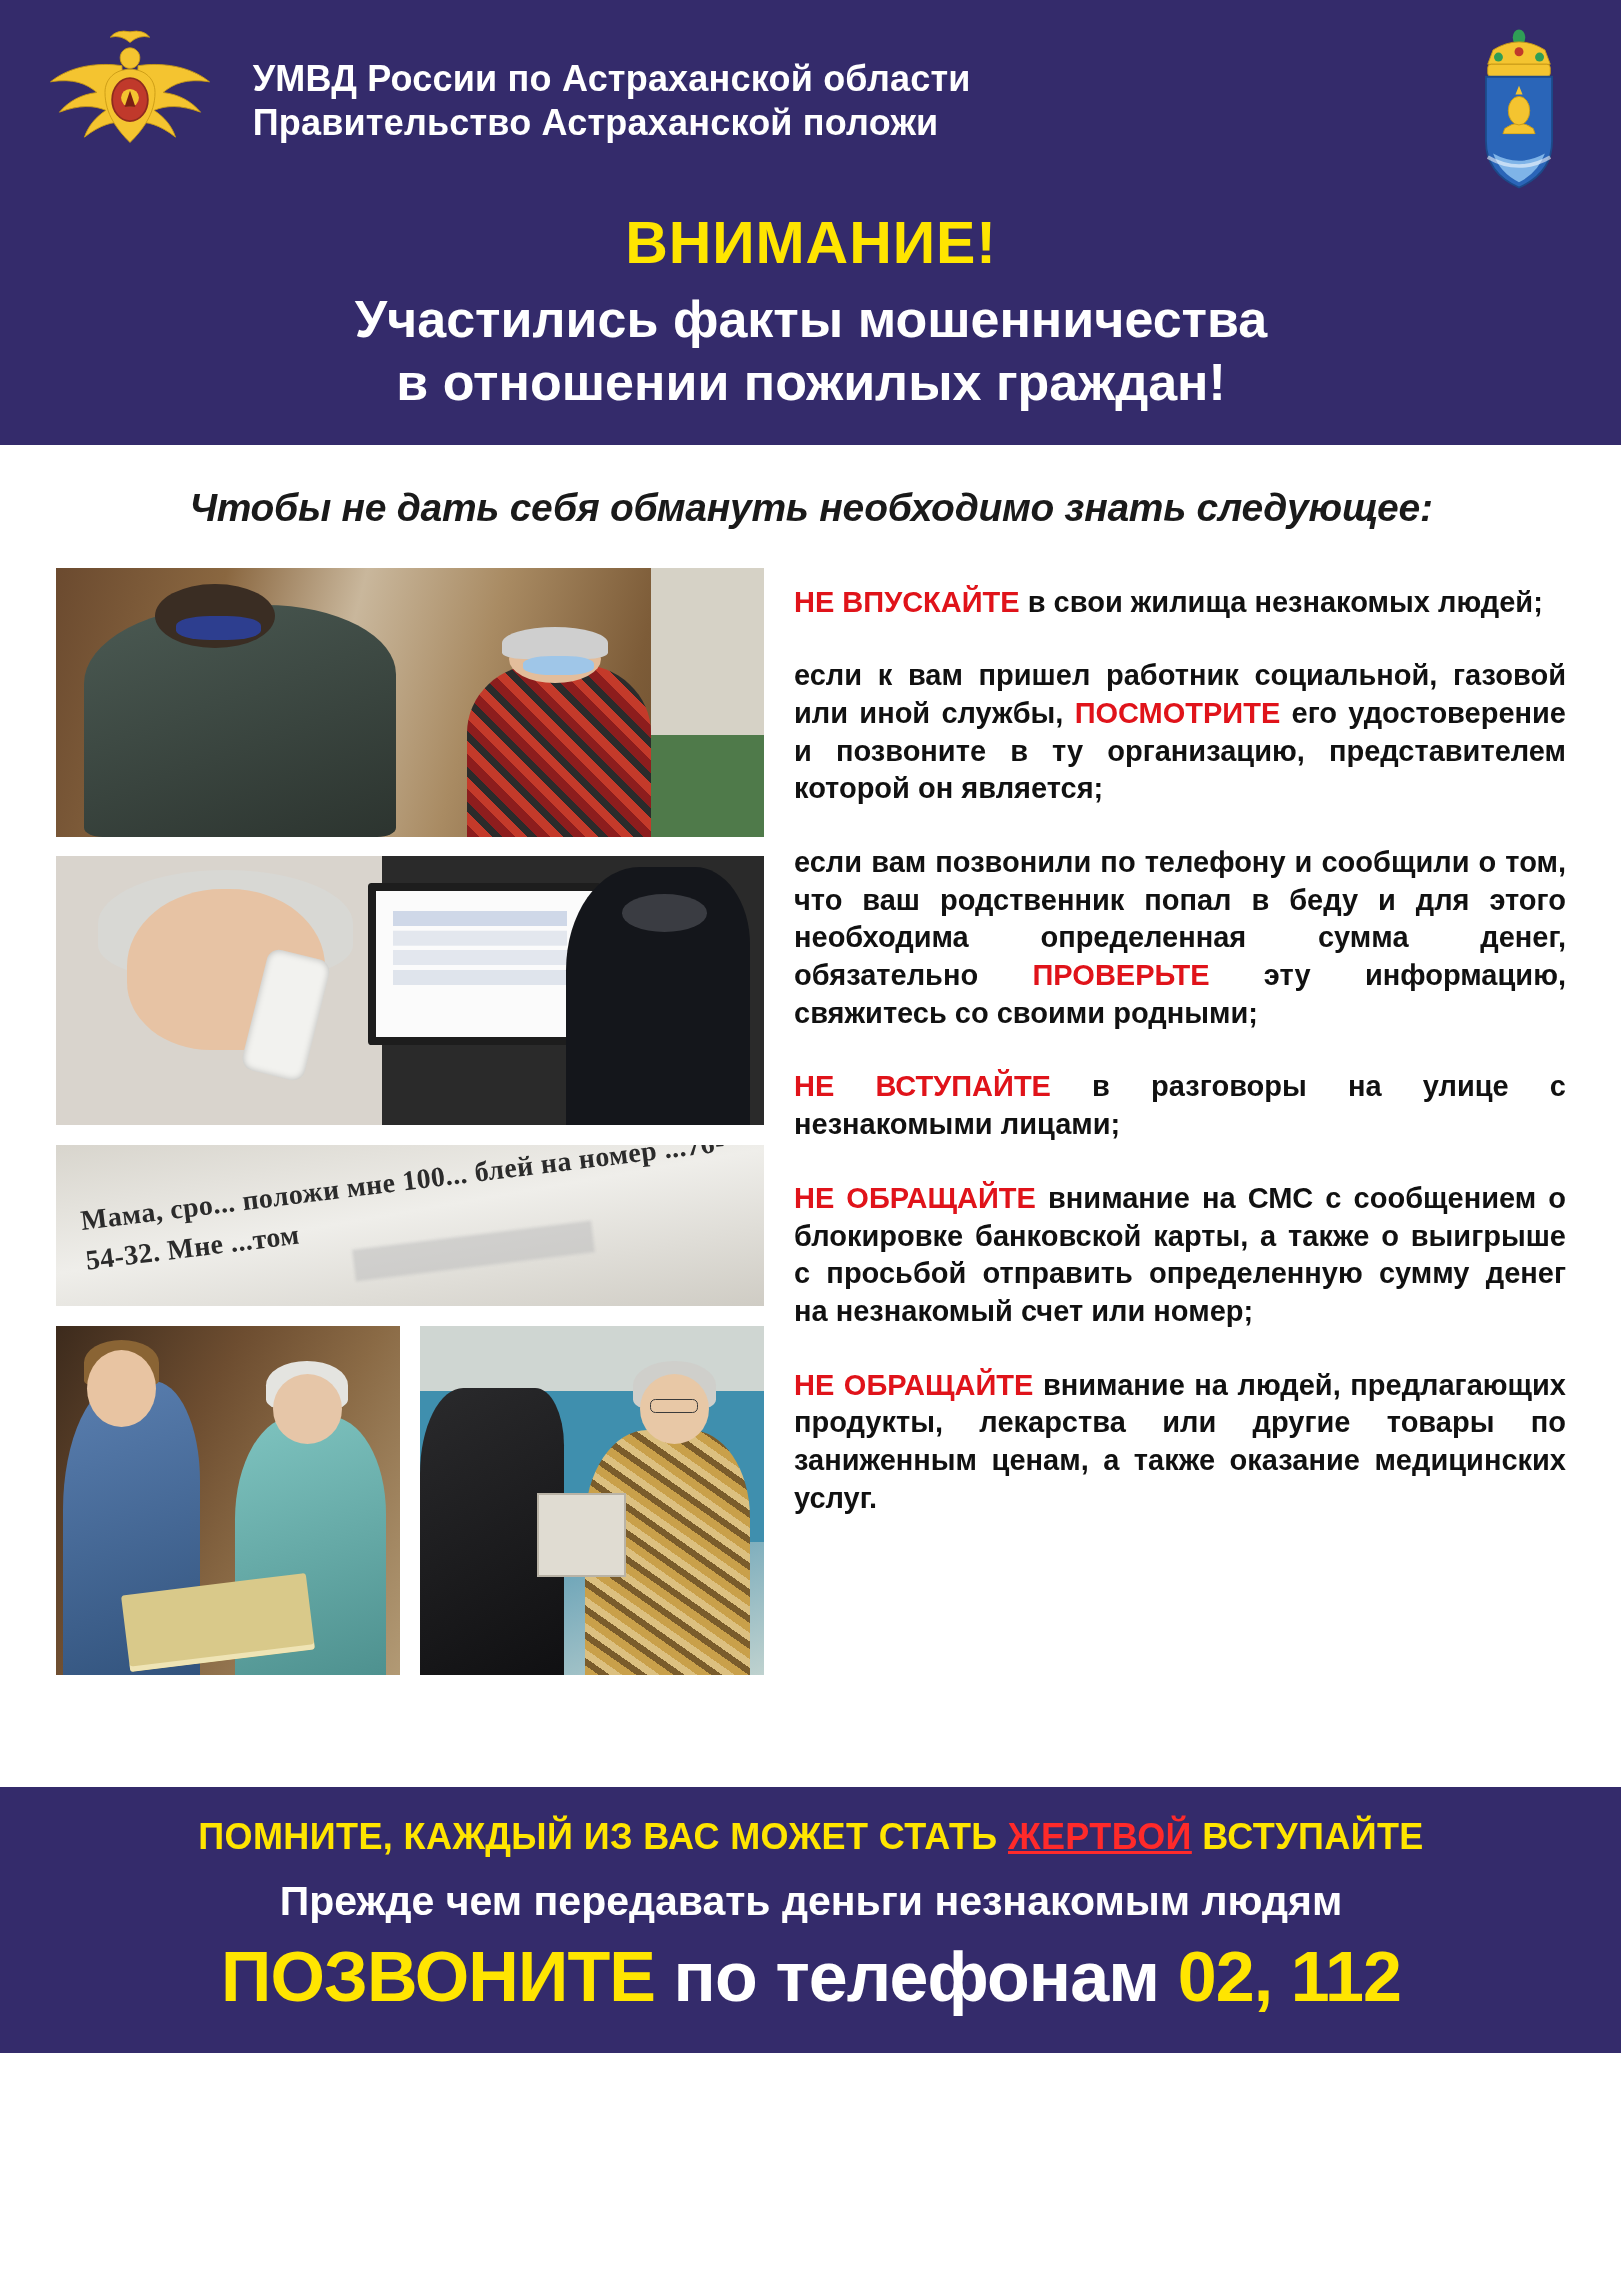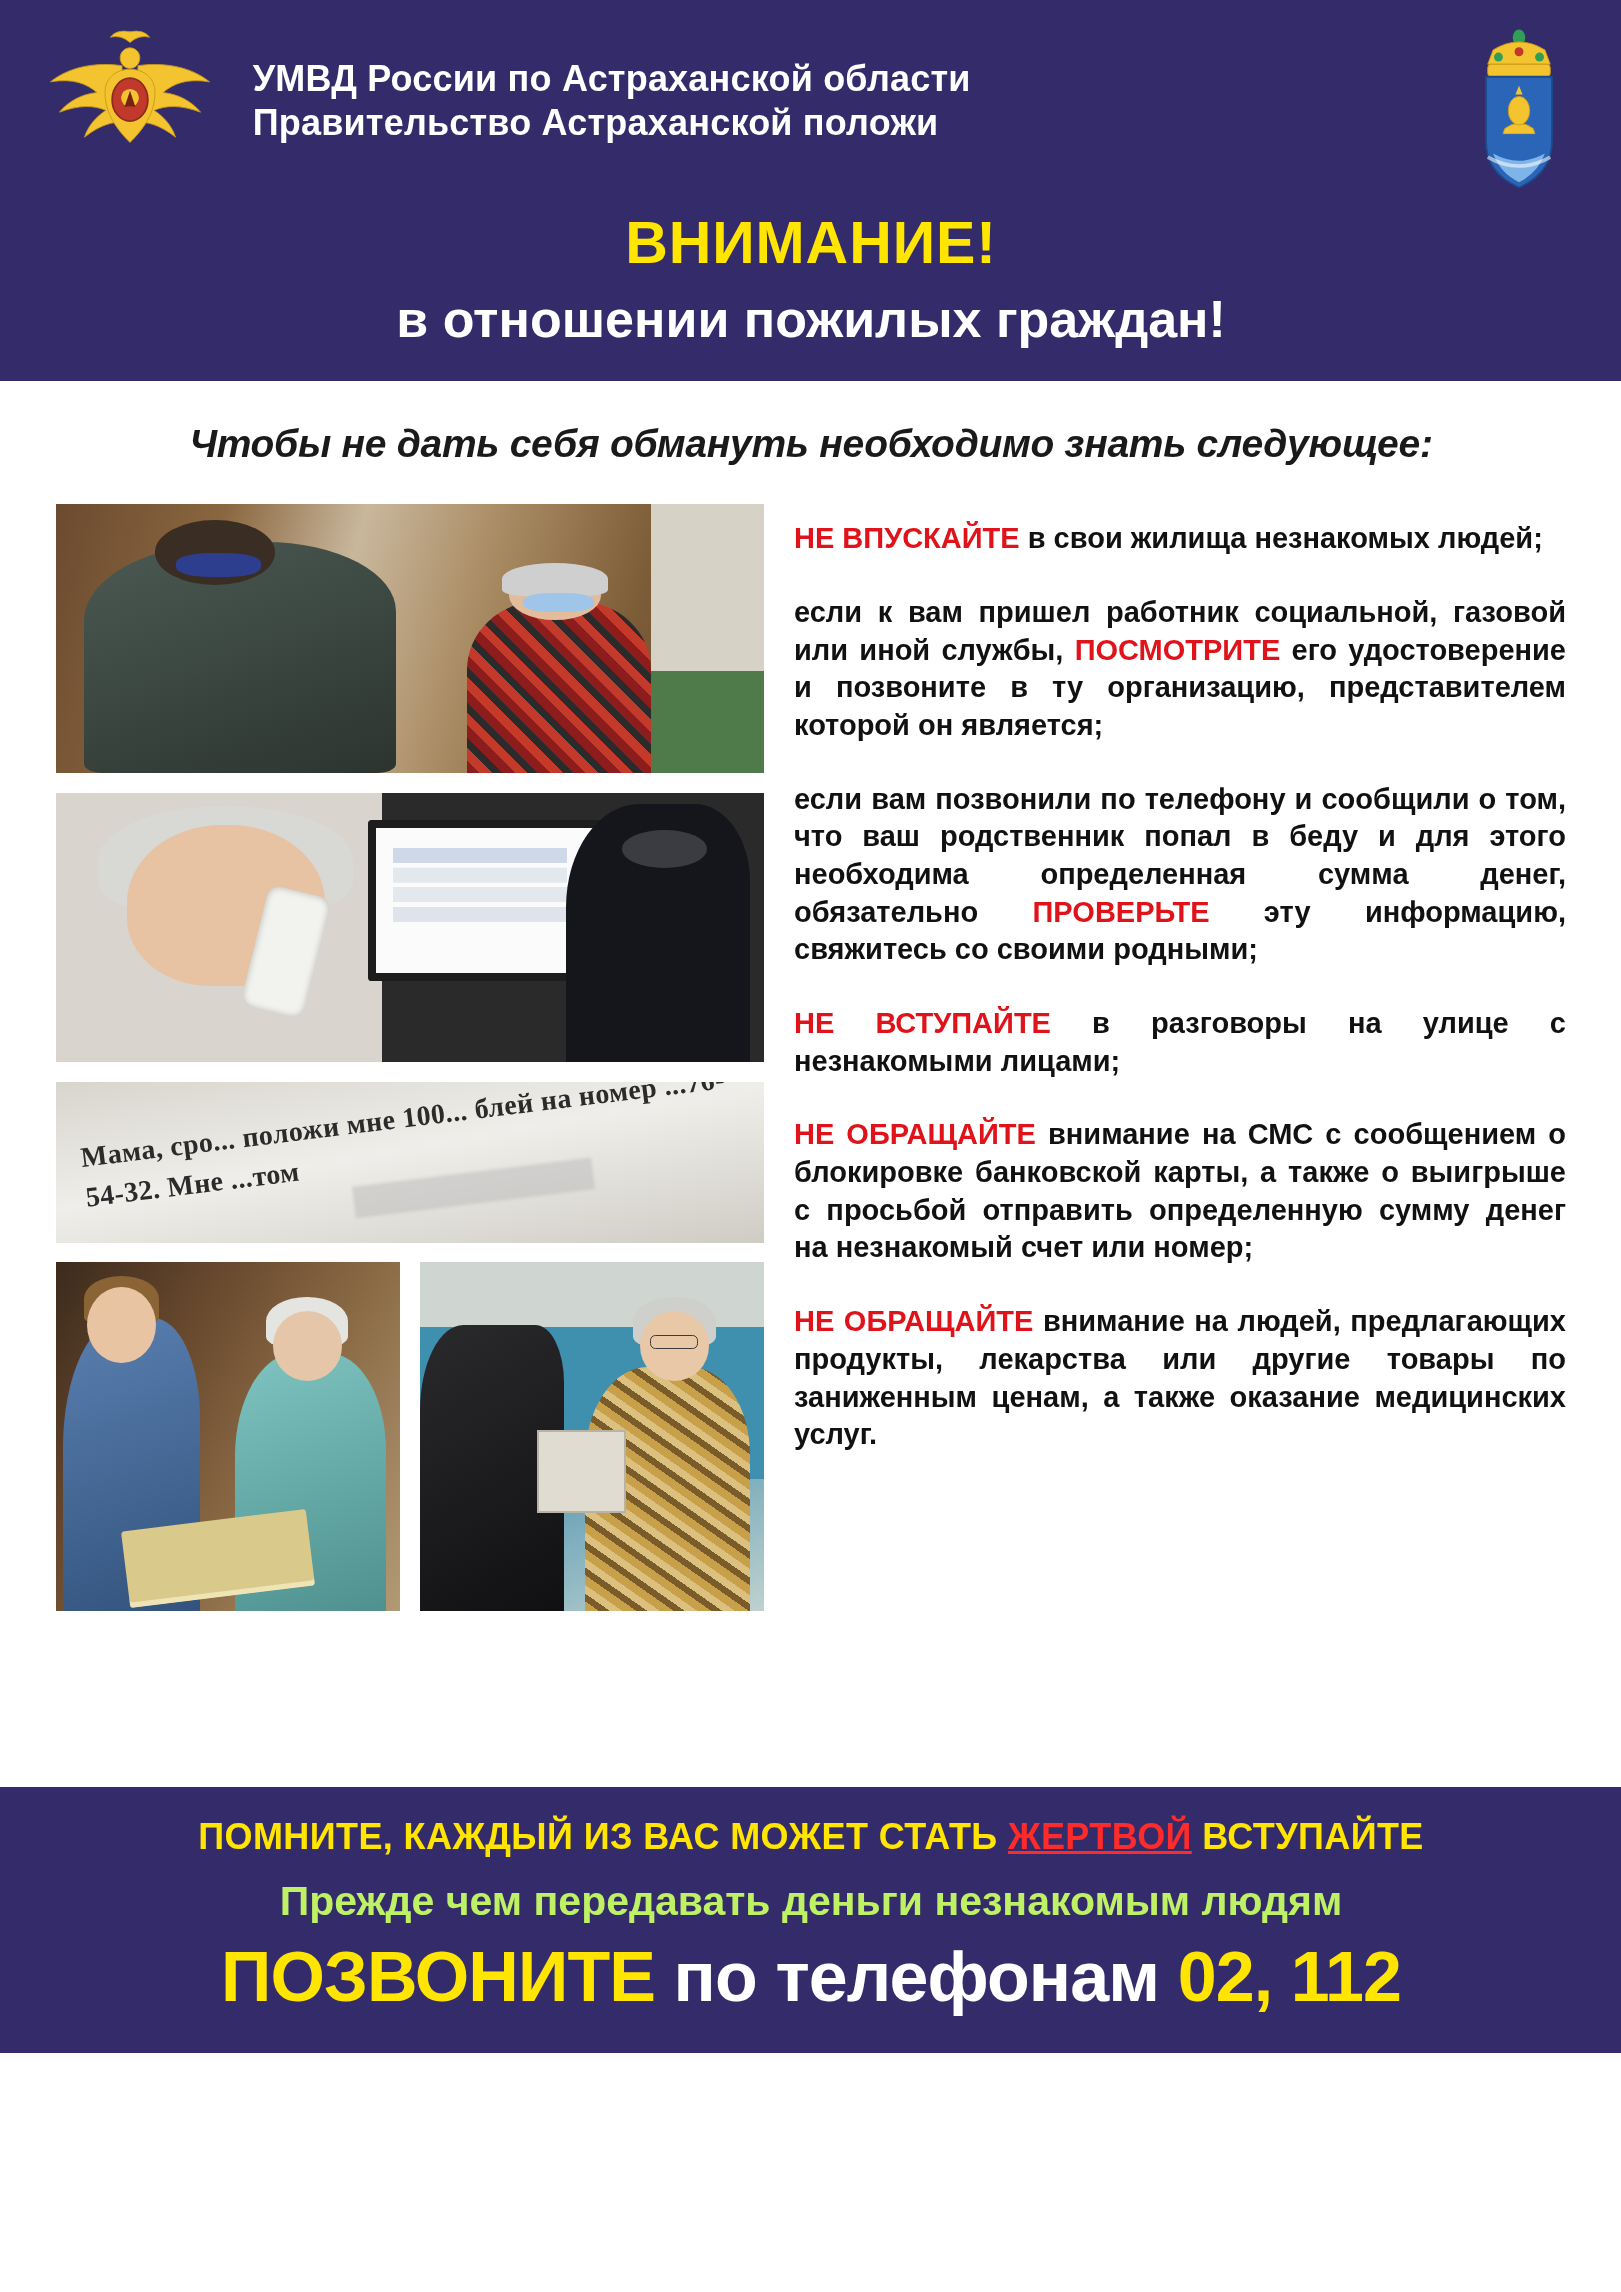--- a/index.html
+++ b/index.html
@@ -144,21 +144,21 @@
     font-size: 36px;
     font-weight: bold;
     color: #ffe500;
     letter-spacing: 0.4px;
     line-height: 1.1;
   }
   .footer-line1 .victim { color: #ff2a2a; text-decoration: underline; }
   .footer-line2 {
     font-size: 41px;
     font-weight: bold;
-    color: #bef264;
+    color: #ffffff;
     margin-top: 23px;
     line-height: 1.1;
   }
   .footer-line3 {
     font-size: 70px;
     font-weight: bold;
     color: #ffe500;
     margin-top: 16px;
     line-height: 1.05;
     letter-spacing: -0.9px;
@@ -354,20 +354,21 @@
             <path d="M0 -34 l4 10 h-8 z" fill="#f4c430"></path>
             <path d="M-22 22 l44 0" stroke="#2a65b8" stroke-width="3"></path>
           </g>
           <path d="M40 150 q35 20 70 0" stroke="#ffffff" stroke-width="4" fill="none" opacity=".55"></path>
         </svg>
       </div>
     </div>
 
     <div class="attention">ВНИМАНИЕ!</div>
     <div class="headline">
+      <div>Участились факты мошенничества</div>
       <div>в отношении пожилых граждан!</div>
     </div>
   </div>
 
   <div class="content">
     <div class="subtitle">Чтобы не дать себя обмануть необходимо знать следующее:</div>
 
     <div class="columns">
 
       <div class="col-photos">

